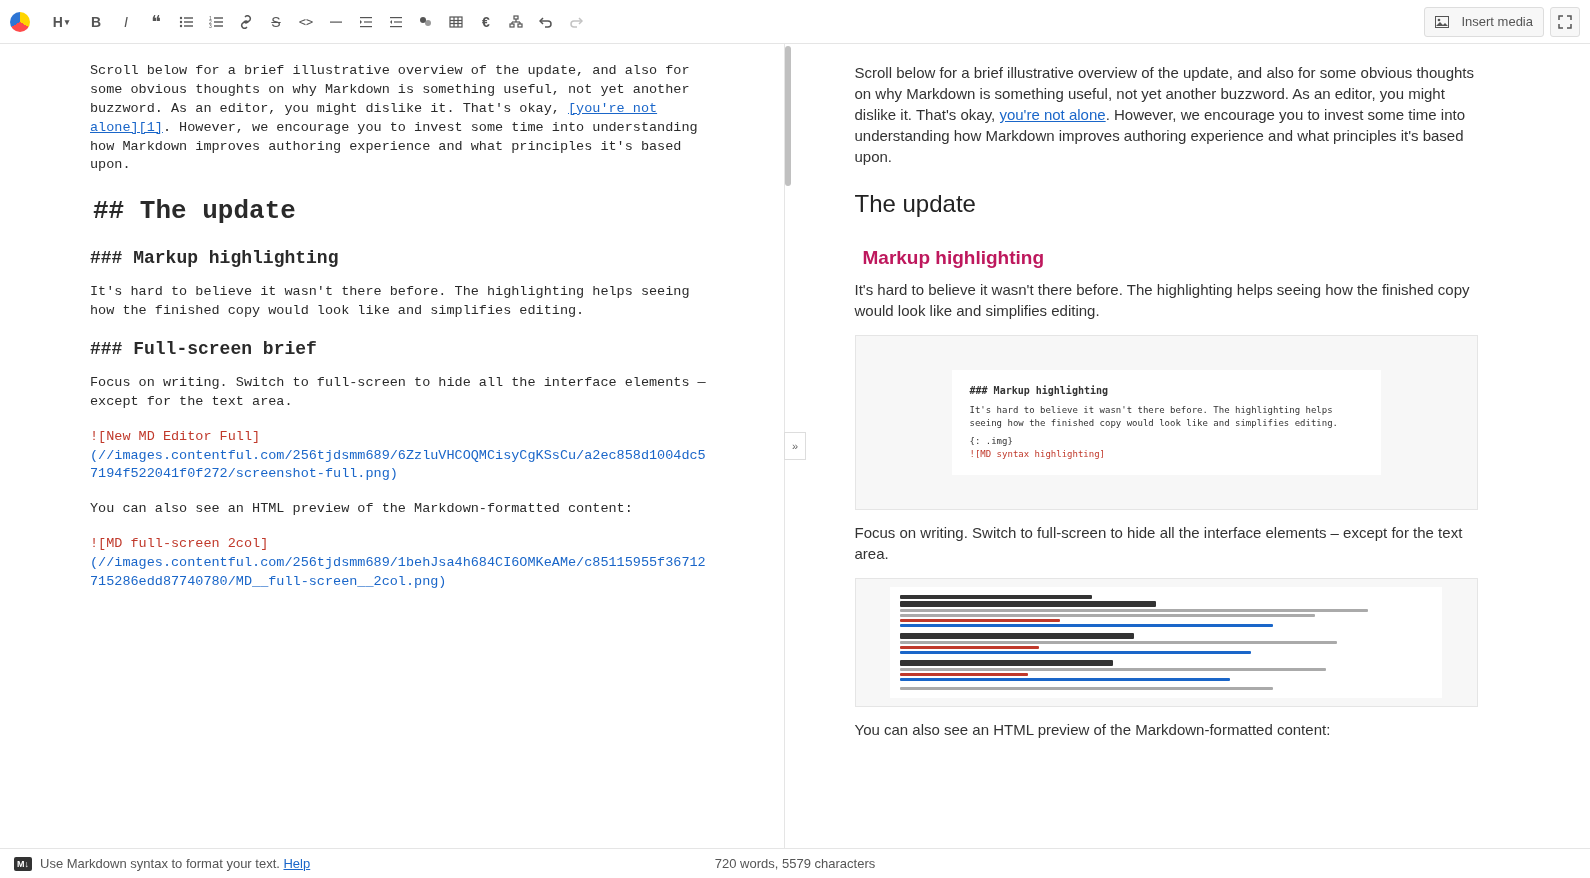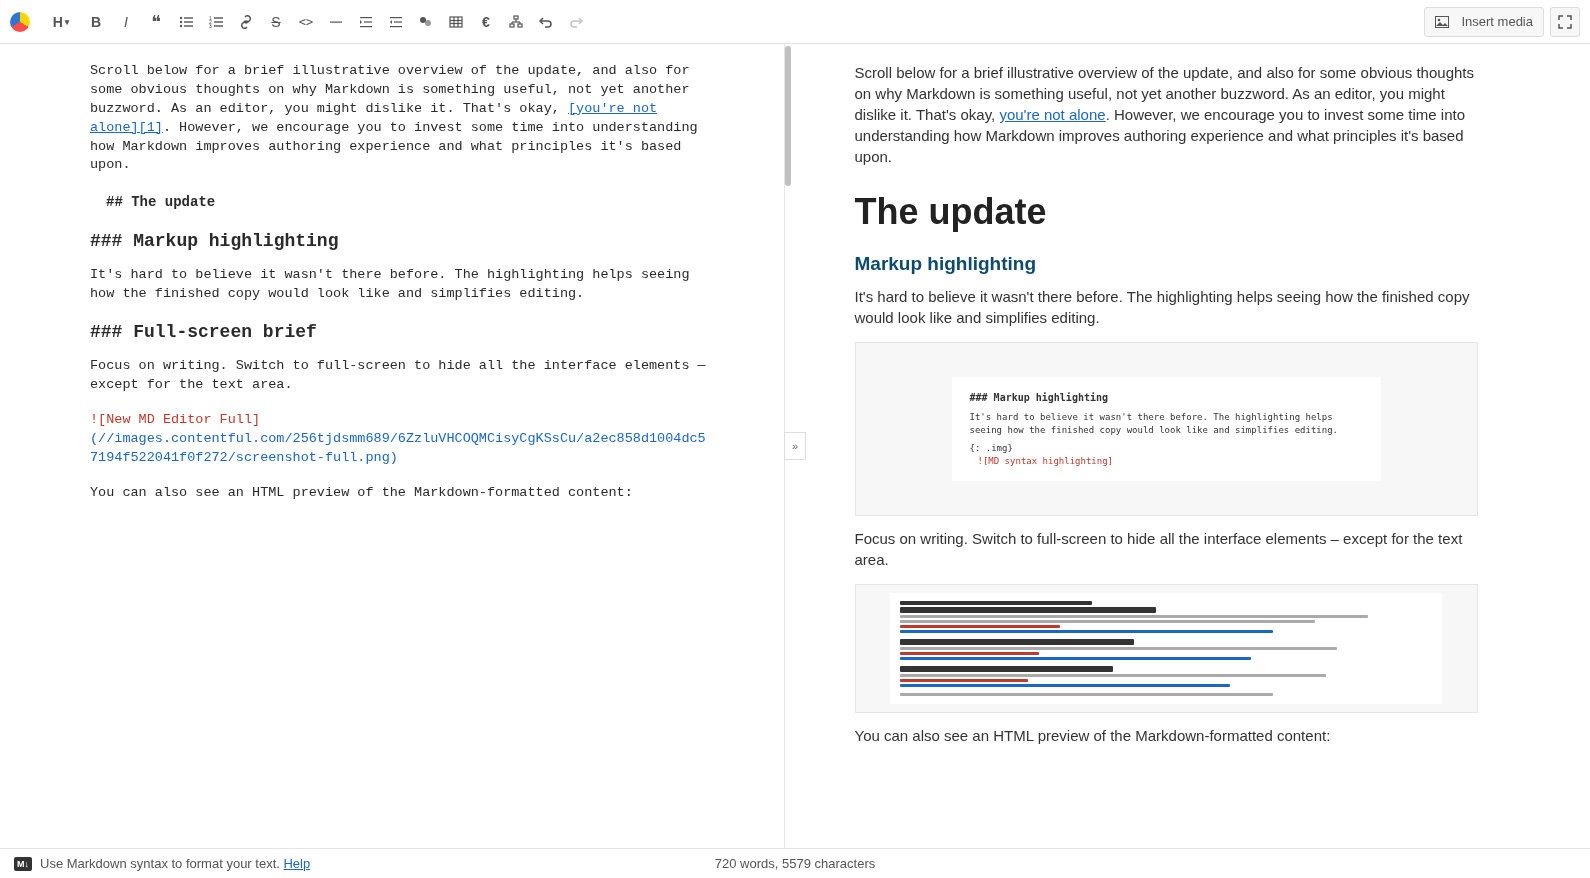--- a/index.html
+++ b/index.html
@@ -13,33 +13,33 @@
 .insert-media { display: flex; align-items: center; gap: 12px; height: 30px; padding: 0 10px; background: #f7f7f7; border: 1px solid #ddd; border-radius: 3px; cursor: pointer; color: #555; font-size: 13px; }
 .fsbtn { width: 30px; height: 30px; display: flex; align-items: center; justify-content: center; background: #f7f7f7; border: 1px solid #ddd; border-radius: 3px; cursor: pointer; color: #555; }
 .main { display: flex; height: calc(100vh - 44px - 30px); position: relative; }
 .pane { flex: 1; overflow-y: auto; padding: 18px 112px 18px 90px; }
 .pane.left { font-family: "SFMono-Regular", Consolas, "Liberation Mono", Menlo, monospace; font-size: 13.5px; line-height: 1.4; border-right: 1px solid #e5e5e5; padding-right: 70px; }
 .pane.right { font-size: 15px; line-height: 1.4; padding-left: 70px; }
 .scrolltrack { width: 10px; background: transparent; }
 .scrollthumb { width: 6px; height: 140px; background: #c0c0c0; border-radius: 3px; margin: 2px auto 0; }
 .splitter { position: absolute; left: 50%; top: 50%; transform: translate(-50%,-50%); width: 22px; height: 28px; border: 1px solid #ddd; background: #fff; display: flex; align-items: center; justify-content: center; cursor: pointer; font-size: 11px; color: #666; }
 .md-p { margin-bottom: 16px; }
-.md-h2 { font-size: 14px; font-weight: bold; margin: 18px 16px 14px; }
+.md-h2 { font-size: 26px; font-weight: bold; margin: 18px 3px 14px; }
 .md-h3 { font-size: 18px; font-weight: bold; margin: 16px 0 12px; }
 .md-link { color: #1a66c9; text-decoration: underline; }
 .md-imgalt { color: #c0392b; }
 .md-imgurl { color: #1a66c9; }
 .pv-p { margin-bottom: 14px; color: #333; }
-.pv-h2 { font-size: 36px; font-weight: 700; margin: 20px 0 14px; color: #222; }
-.pv-h3 { font-size: 19px; font-weight: 700; margin: 14px 0 8px; color: #0c4a6e; }
+.pv-h2 { font-size: 24px; font-weight: 400; margin: 20px 0 24px; color: #222; }
+.pv-h3 { font-size: 19px; font-weight: 700; margin: 14px 8px 8px; color: #be185d; }
 .pv-link { color: #1a66c9; text-decoration: underline; }
 .pv-imgwrap { border: 1px solid #e5e5e5; padding: 4px; margin: 12px 0; background: #f7f7f7; }
 .fakeimg { background: #fff; margin: 30px auto; width: 70%; padding: 14px 18px; font-family: monospace; font-size: 9px; color: #333; line-height: 1.4; }
 .fakeimg .fi-h { font-weight: bold; margin-bottom: 6px; font-size: 10px; }
-.fakeimg .fi-red { color: #c0392b; margin-left: 8px; }
+.fakeimg .fi-red { color: #c0392b; }
 .fakeimg .fi-blue { color: #1a66c9; }
 .fakeimg2 { background: #fff; margin: 4px auto; width: 90%; padding: 6px 10px; font-family: monospace; font-size: 6px; color: #333; line-height: 1.5; display: flex; }
 .fakeimg2 .col1 { flex: 1; }
 .fakeimg2 .bar { height: 6px; margin: 2px 0; border-radius: 1px; }
 .statusbar { height: 30px; border-top: 1px solid #e5e5e5; display: flex; align-items: center; padding: 0 14px; font-size: 13px; color: #555; }
 .statusbar .mdicon { width: 18px; height: 14px; background: #333; color: #fff; font-size: 9px; font-weight: bold; display: flex; align-items: center; justify-content: center; border-radius: 2px; margin-right: 8px; }
 </style>
 </head>
 <body>
 
@@ -173,20 +173,24 @@
     <div class="md-h2">## The update</div>
     <div class="md-h3">### Markup highlighting</div>
     <div class="md-p">It's hard to believe it wasn't there before. The highlighting helps seeing how the finished copy would look like and simplifies editing.</div>
     <div class="md-h3">### Full-screen brief</div>
     <div class="md-p">Focus on writing. Switch to full-screen to hide all the interface elements — except for the text area.</div>
     <div class="md-p">
       <span class="md-imgalt">![New MD Editor Full]</span><br>
       <span class="md-imgurl" style="word-break:break-all;">(//images.contentful.com/256tjdsmm689/6ZzluVHCOQMCisyCgKSsCu/a2ec858d1004dc57194f522041f0f272/screenshot-full.png)</span>
     </div>
     <div class="md-p">You can also see an HTML preview of the Markdown-formatted content:</div>
+    <div class="md-p">
+      <span class="md-imgalt">![MD  full-screen  2col]</span><br>
+      <span class="md-imgurl" style="word-break:break-all;">(//images.contentful.com/256tjdsmm689/1behJsa4h684CI6OMKeAMe/c85115955f36712715286edd87740780/MD__full-screen__2col.png)</span>
+    </div>
   </div>
 
   <div class="scrolltrack" style="position:absolute;left:calc(50% - 12px);top:0;bottom:0;">
     <div class="scrollthumb"></div>
   </div>
 
   <div class="splitter">»</div>
 
   <div class="pane right">
     <div class="pv-p">

